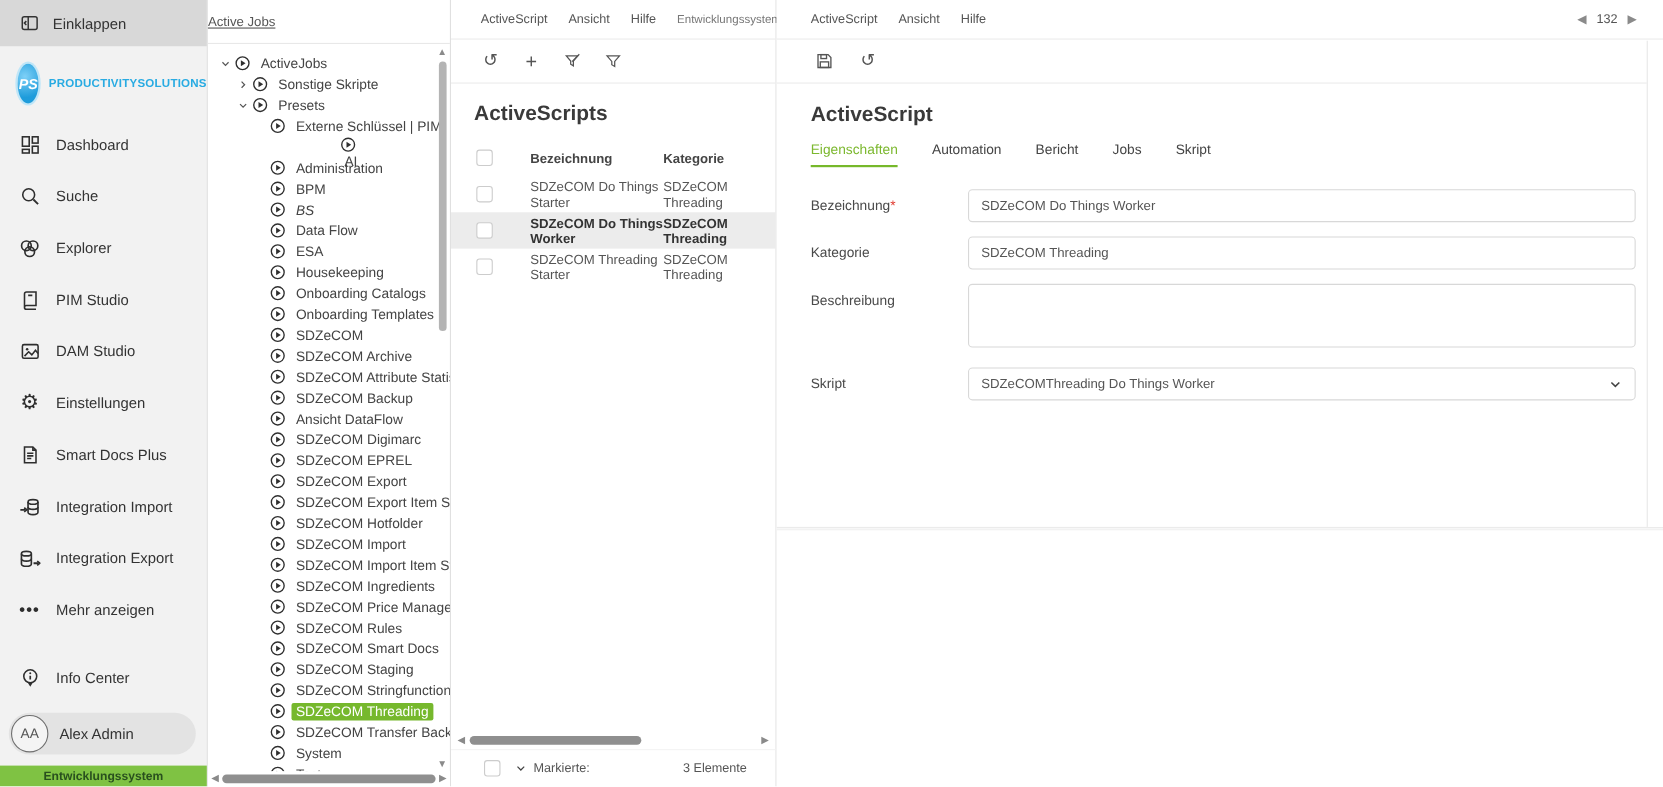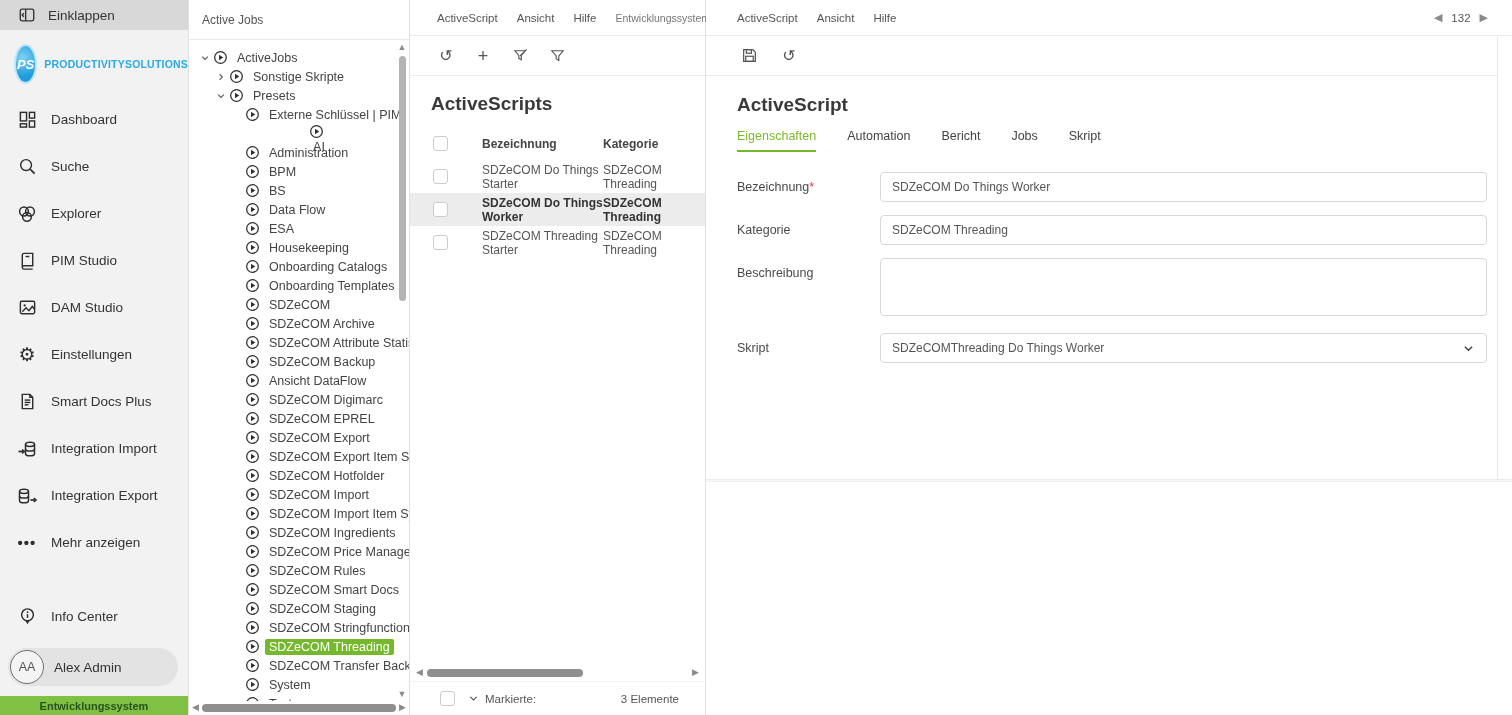--- a/index.html
+++ b/index.html
@@ -3,21 +3,21 @@
 <meta charset="utf-8">
 <style>
   * { margin:0; padding:0; box-sizing:border-box; }
   html,body { width:1512px; height:715px; overflow:hidden; background:#fff;
     font-family:"Liberation Sans", sans-serif; color:#3c3c3c; }
   .app { display:flex; width:1512px; height:715px; }
 
   
   .sidebar { width:189px; min-width:189px; background:#f2f2f2; border-right:1px solid #e0e0e0;
     display:flex; flex-direction:column; }
-  .collapse-bar { height:30px; background:#d8d8d8; display:flex; align-items:center;
+  .collapse-bar { height:42px; background:#d8d8d8; display:flex; align-items:center;
     padding-left:17px; gap:11px; font-size:13.5px; color:#333; cursor:pointer; }
   .logo-row { display:flex; align-items:center; gap:9px; padding:16px 0 14px 16px; }
   .logo-circle { width:52px; height:36px; border-radius:50%;
     background:radial-gradient(circle at 35% 32%, #7ed0f7, #1e9cdb 70%);
     color:#fff; font-style:italic; font-weight:bold; font-size:13px;
     display:flex; align-items:center; justify-content:center;
     box-shadow:0 0 0 2px #bfe6f8; }
   .logo-text { display:flex; flex-direction:row; line-height:11px; }
   .logo-text span { color:#29abe2; font-weight:bold; font-size:10.5px; letter-spacing:.2px; }
   .nav-item { height:47px; display:flex; align-items:center; gap:14px;
@@ -32,22 +32,22 @@
   .avatar { width:34px; height:34px; border-radius:50%; background:#f4f4f4;
     border:1.5px solid #707070; color:#555; font-size:12.5px;
     display:flex; align-items:center; justify-content:center; }
   .user-name { font-size:13.5px; color:#333; }
   .env-bar { height:19px; background:#7fc243; display:flex; align-items:center; justify-content:center;
     font-size:11px; font-weight:bold; color:#29501e; }
 
   
   .tree-panel { width:221px; min-width:221px; border-right:1px solid #e0e0e0; background:#fff;
     display:flex; flex-direction:column; position:relative; }
-  .tree-header { height:40px; min-height:40px; display:flex; align-items:center; padding-left:13px;
-    font-size:12px; color:#555; border-bottom:1px solid #e8e8e8; }
+  .tree-header { height:40px; min-height:40px; display:flex; align-items:center; 
+    font-size:12px; color:#555; border-bottom:1px solid #e8e8e8;text-decoration:underline; }
   .tree-body { flex:1; overflow:hidden; padding-top:8px; }
   .tree-row { height:19px; display:flex; align-items:center; font-size:12.5px; color:#444;
     white-space:nowrap; cursor:pointer; }
   .tw-exp { width:16px; min-width:16px; display:flex; align-items:center; justify-content:center; color:#555; }
   .tw-icon { width:15px; min-width:15px; height:15px; margin-right:5px; display:flex; align-items:center; justify-content:center; color:#2f2f2f; }
   .tree-label { padding:1px 4px; border-radius:2px; }
   .tree-label.sel { background:#76b82d; color:#fff; }
   .vscroll { position:absolute; right:1px; top:42px; bottom:14px; width:12px; display:flex;
     flex-direction:column; align-items:center; }
   .scroll-arrow { color:#8a8a8a; font-size:9px; line-height:10px; height:12px; cursor:pointer; }
@@ -335,21 +335,21 @@
         <div class="tree-row" style="padding-left: 40px;">
           <span class="tw-exp"></span>
           <span class="tw-icon">
             <svg width="15" height="15" viewBox="0 0 18 18">
               <circle cx="9" cy="9" r="7" fill="none" stroke="#2f2f2f" stroke-width="1.5"></circle>
               <path d="M7.2 5.7 L12.3 9 L7.2 12.3 Z" fill="#2f2f2f"></path>
             </svg>
           </span>
           <span class="tree-label">BPM</span>
         </div>
-        <div class="tree-row" style="padding-left: 40px;">
+        <div class="tree-row" style="padding-left: 40px; font-style: italic;">
           <span class="tw-exp"></span>
           <span class="tw-icon">
             <svg width="15" height="15" viewBox="0 0 18 18">
               <circle cx="9" cy="9" r="7" fill="none" stroke="#2f2f2f" stroke-width="1.5"></circle>
               <path d="M7.2 5.7 L12.3 9 L7.2 12.3 Z" fill="#2f2f2f"></path>
             </svg>
           </span>
           <span class="tree-label">BS</span>
         </div>
         <div class="tree-row" style="padding-left: 40px;">

